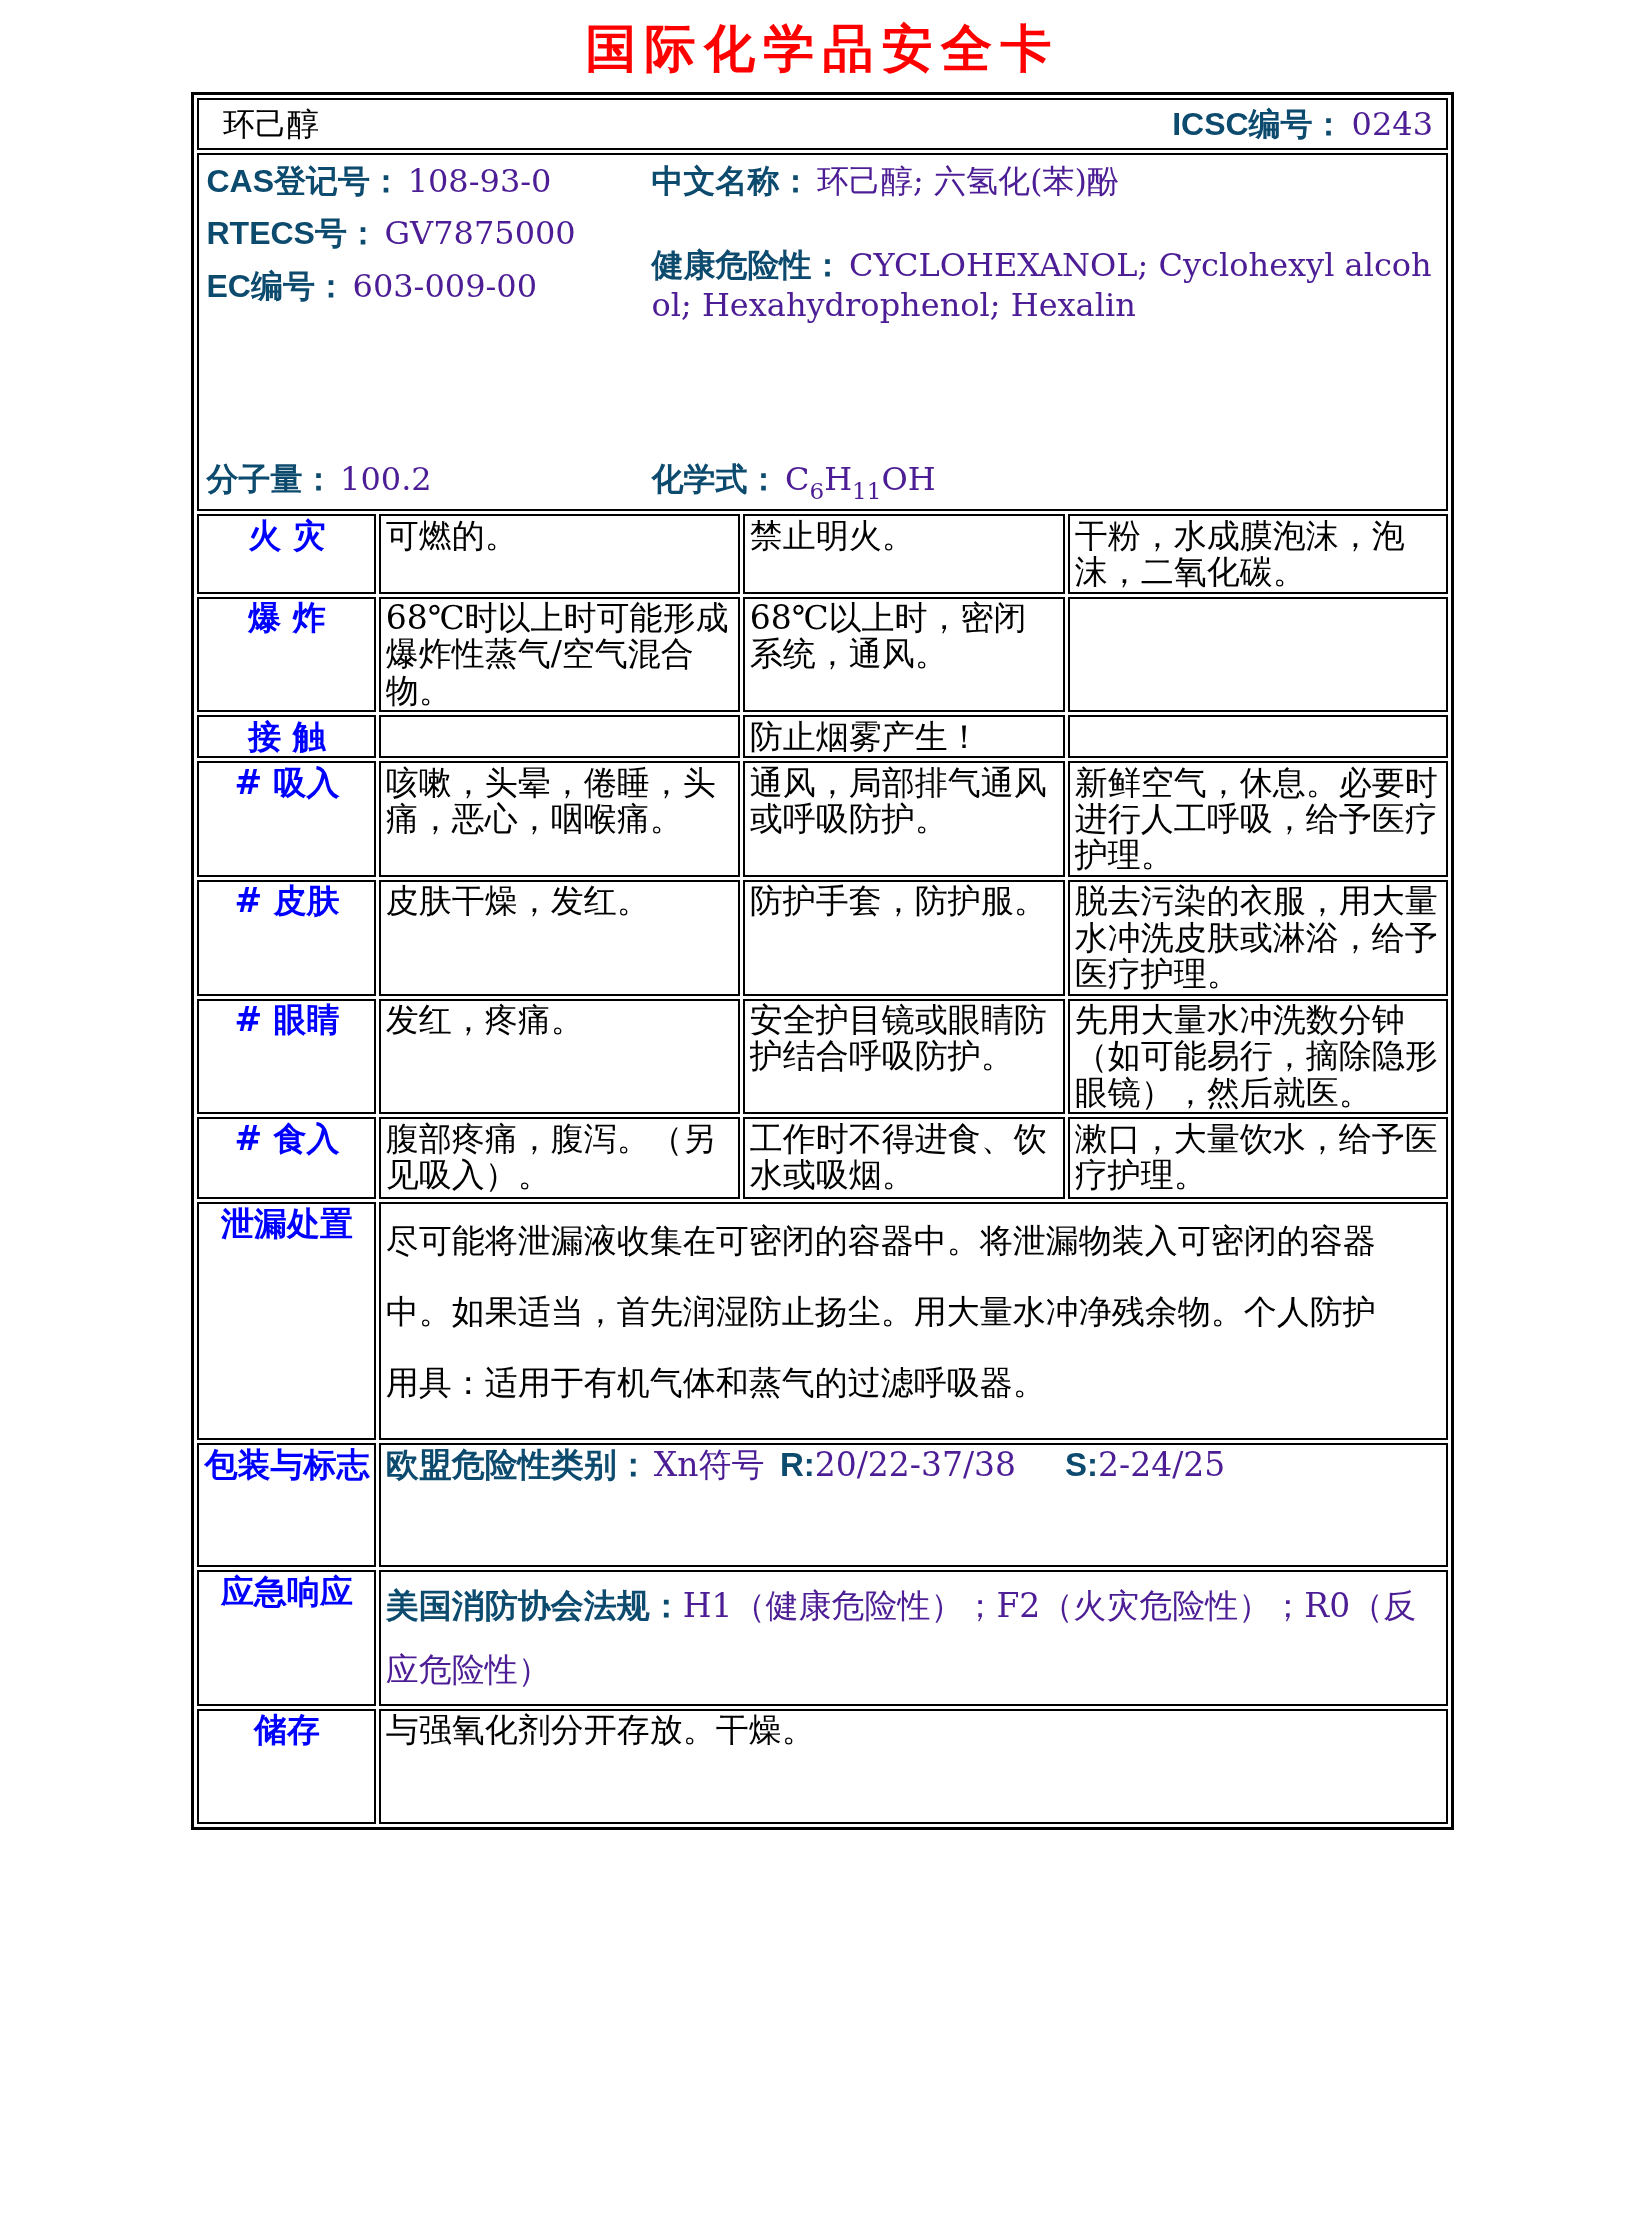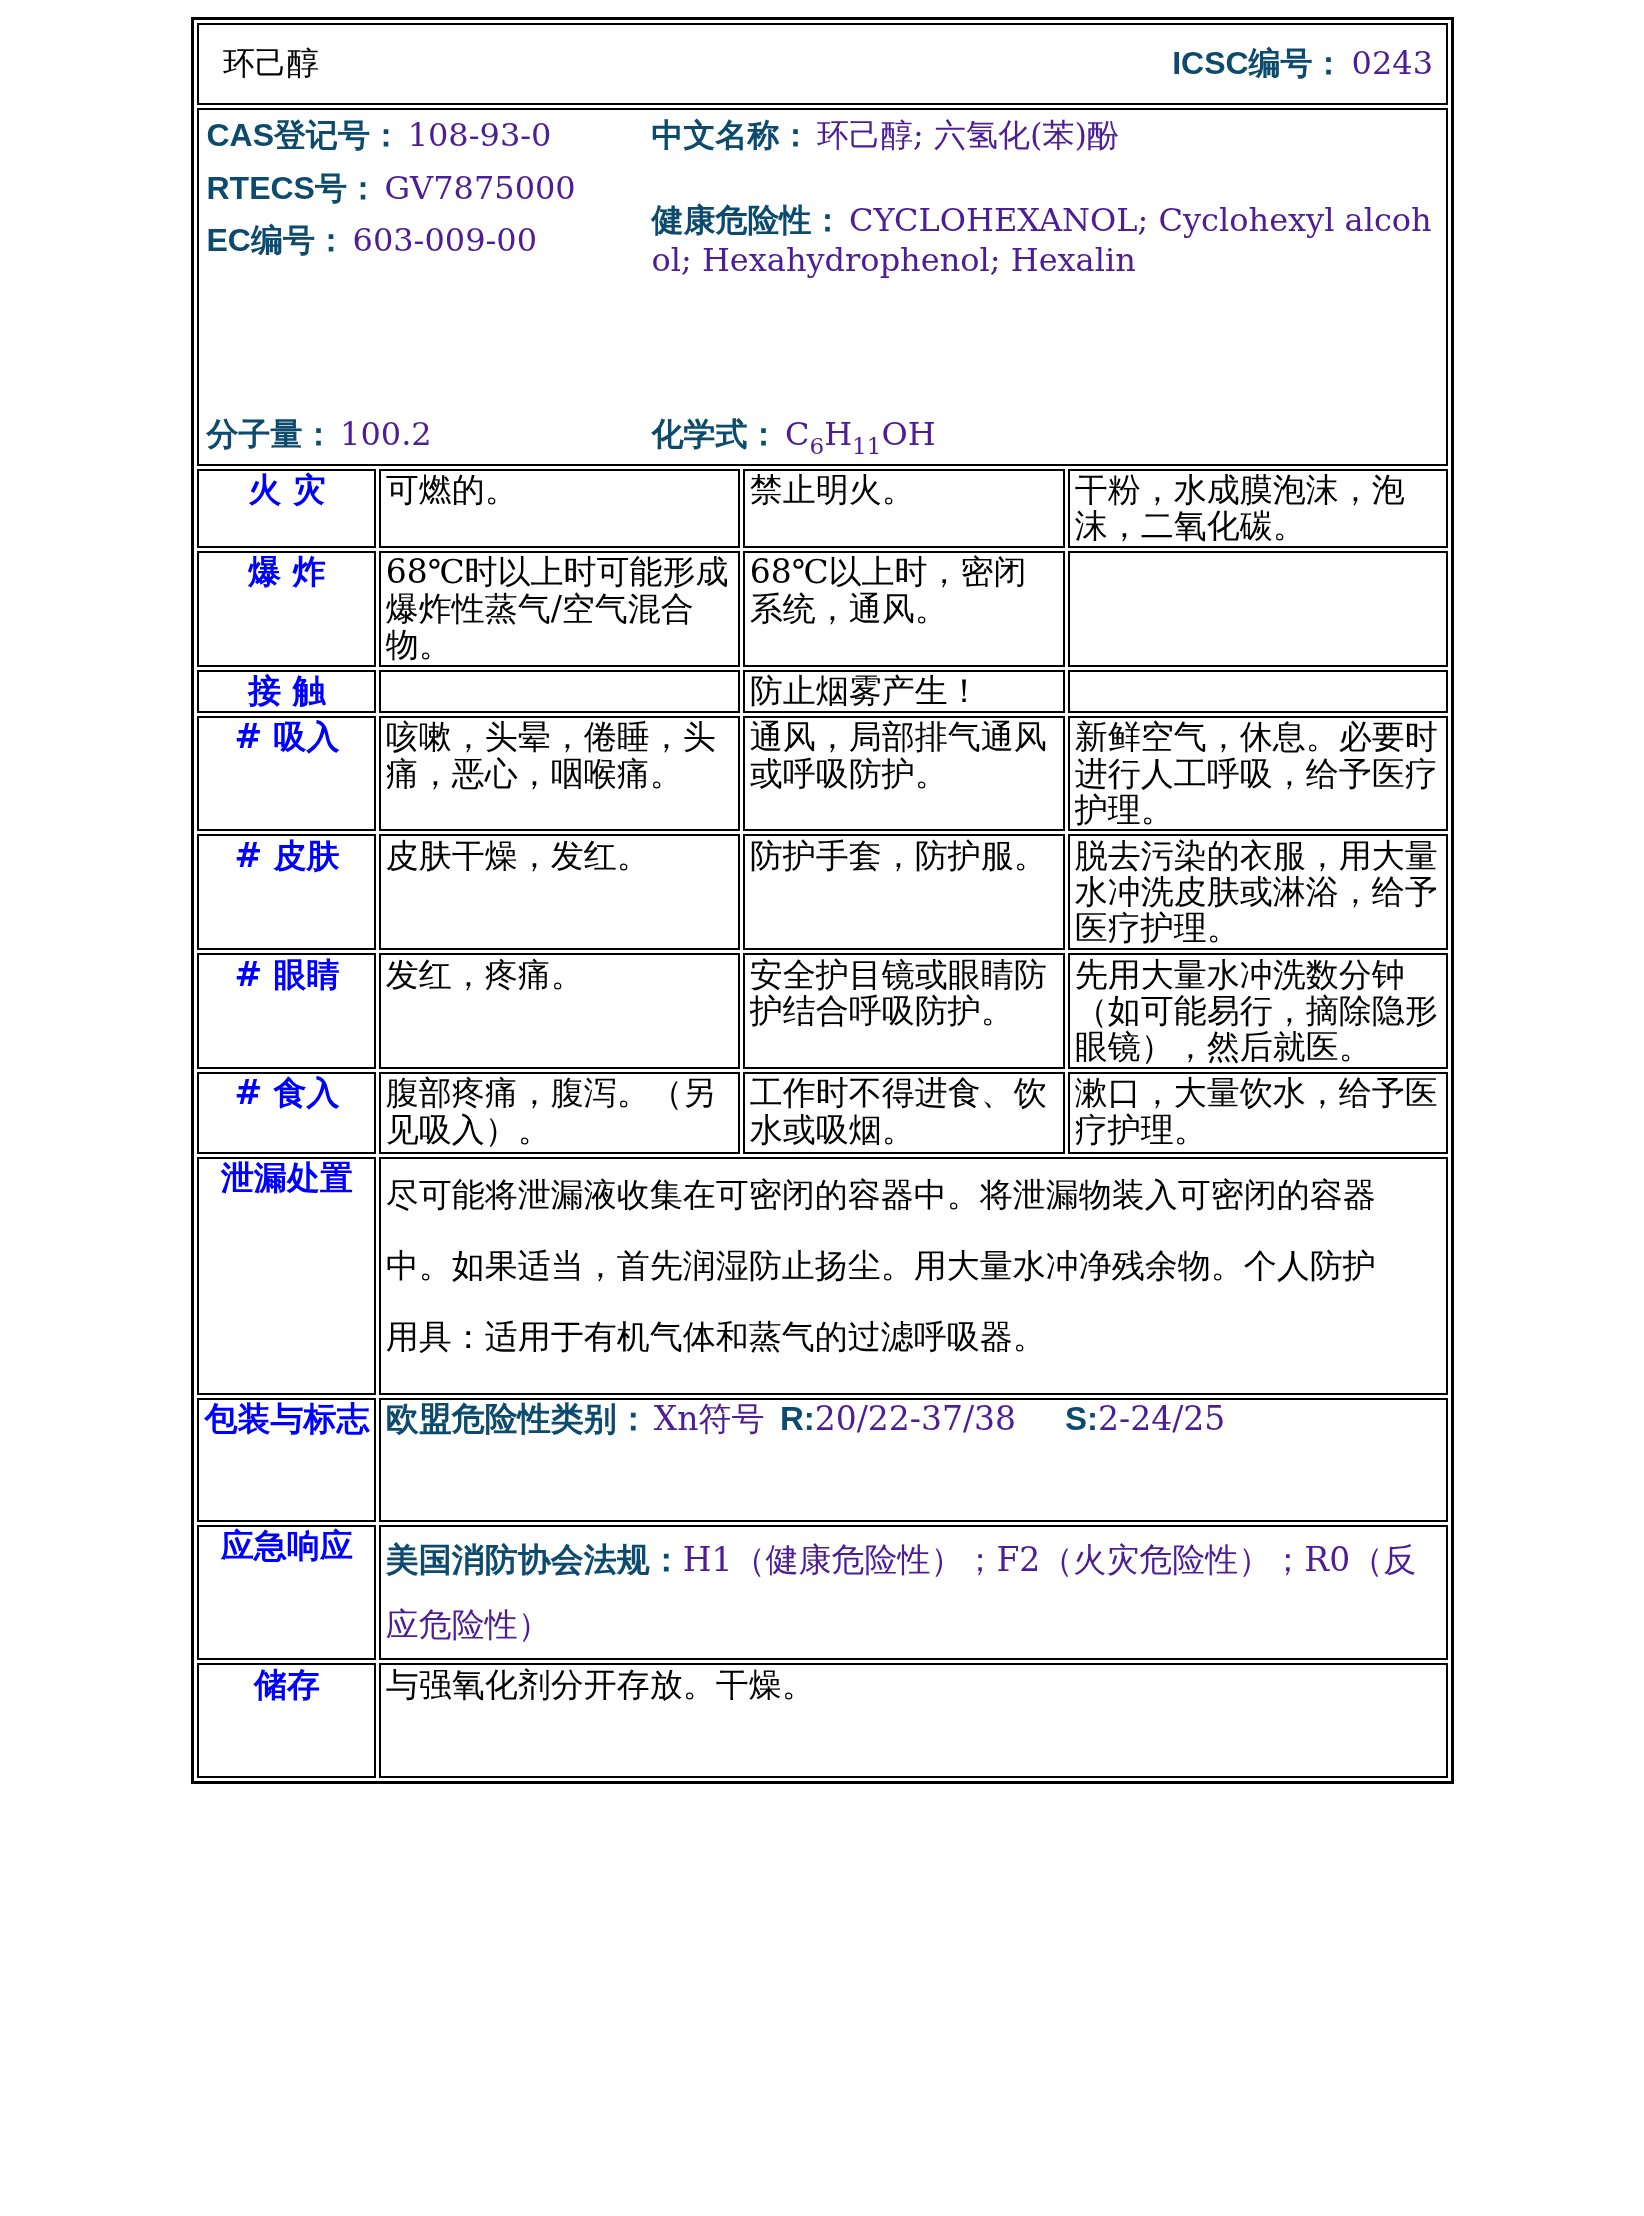--- a/index.html
+++ b/index.html
@@ -48,21 +48,21 @@
   }
   
   .blue {
     color: #0c4a6e;
     font-weight: bold;
     font-family: Liberation Sans, sans-serif;
   }
   .val { color: #4c1d95; }
 
   
-  tr.r-head td { height: 82px; vertical-align: middle; }
+  tr.r-head td { height: 52px; vertical-align: middle; }
   .head-flex {
     display: flex;
     justify-content: space-between;
     align-items: center;
     padding: 0 8.3px 0 19.4px;
     font-size: 32px;
   }
   .head-flex .icsc .val { margin-left: 7px; }
 
   
@@ -130,20 +130,21 @@
   .pack-line  { white-space: nowrap; }
   .pack-line .r-label { margin-left: 15.3px; }
   .pack-line .s-label { margin-left: 49px; }
   .pack-line .xn { margin-left: 4.2px; }
 </style>
 </head>
 <body>
 
 <div class="page">
 
+  <div class="title">国际化学品安全卡</div>
 
   <table class="card">
     <colgroup>
       <col style="width:179px">
       <col style="width:361px">
       <col style="width:322px">
       <col style="width:379px">
     </colgroup>
 
     <tbody>

